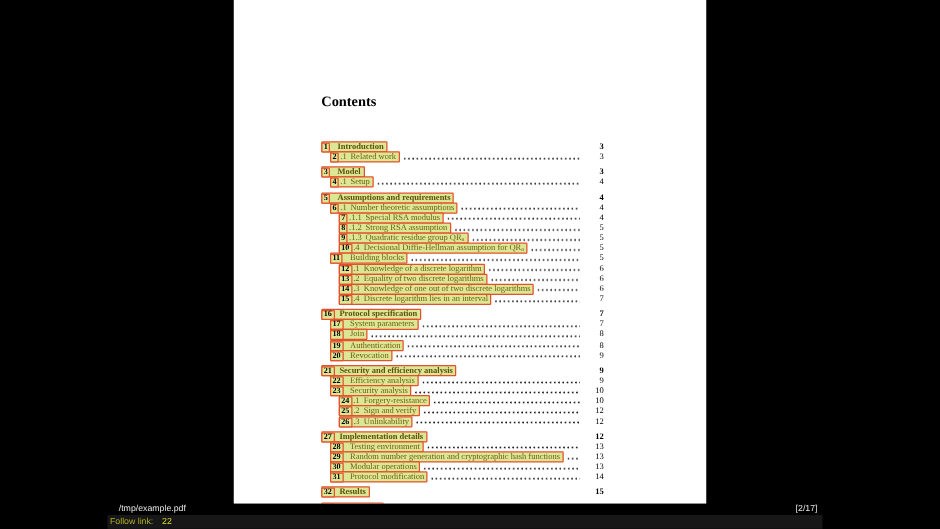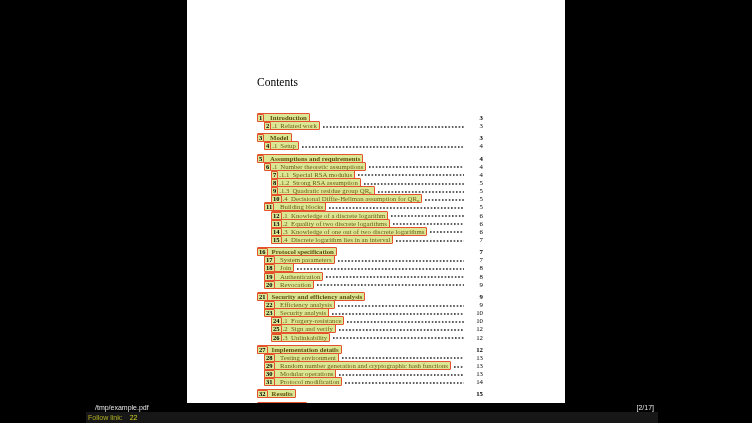--- a/index.html
+++ b/index.html
@@ -8,21 +8,21 @@
     background:#000;font-family:"Liberation Serif",serif;
   }
   
   .page{
     position:absolute;left:187px;top:0;width:378px;height:403px;
     background:#ffffff;overflow:hidden;
   }
   .toc{position:absolute;left:70px;top:76px;width:226px}
   .contents-h{
     font-size:11.5px;line-height:12px;margin:0 0 25px 0;
-    font-weight:normal;color:#000;
+    font-weight:bold;color:#000;
   }
   .trow{
     display:flex;align-items:baseline;
     height:8.15px;line-height:8.15px;font-size:6.8px;color:#000;
   }
   .gap{margin-top:4px}
   .lvl1{padding-left:7px}
   .lvl2{padding-left:14px}
   .link{
     display:inline-flex;align-items:baseline;white-space:nowrap;

